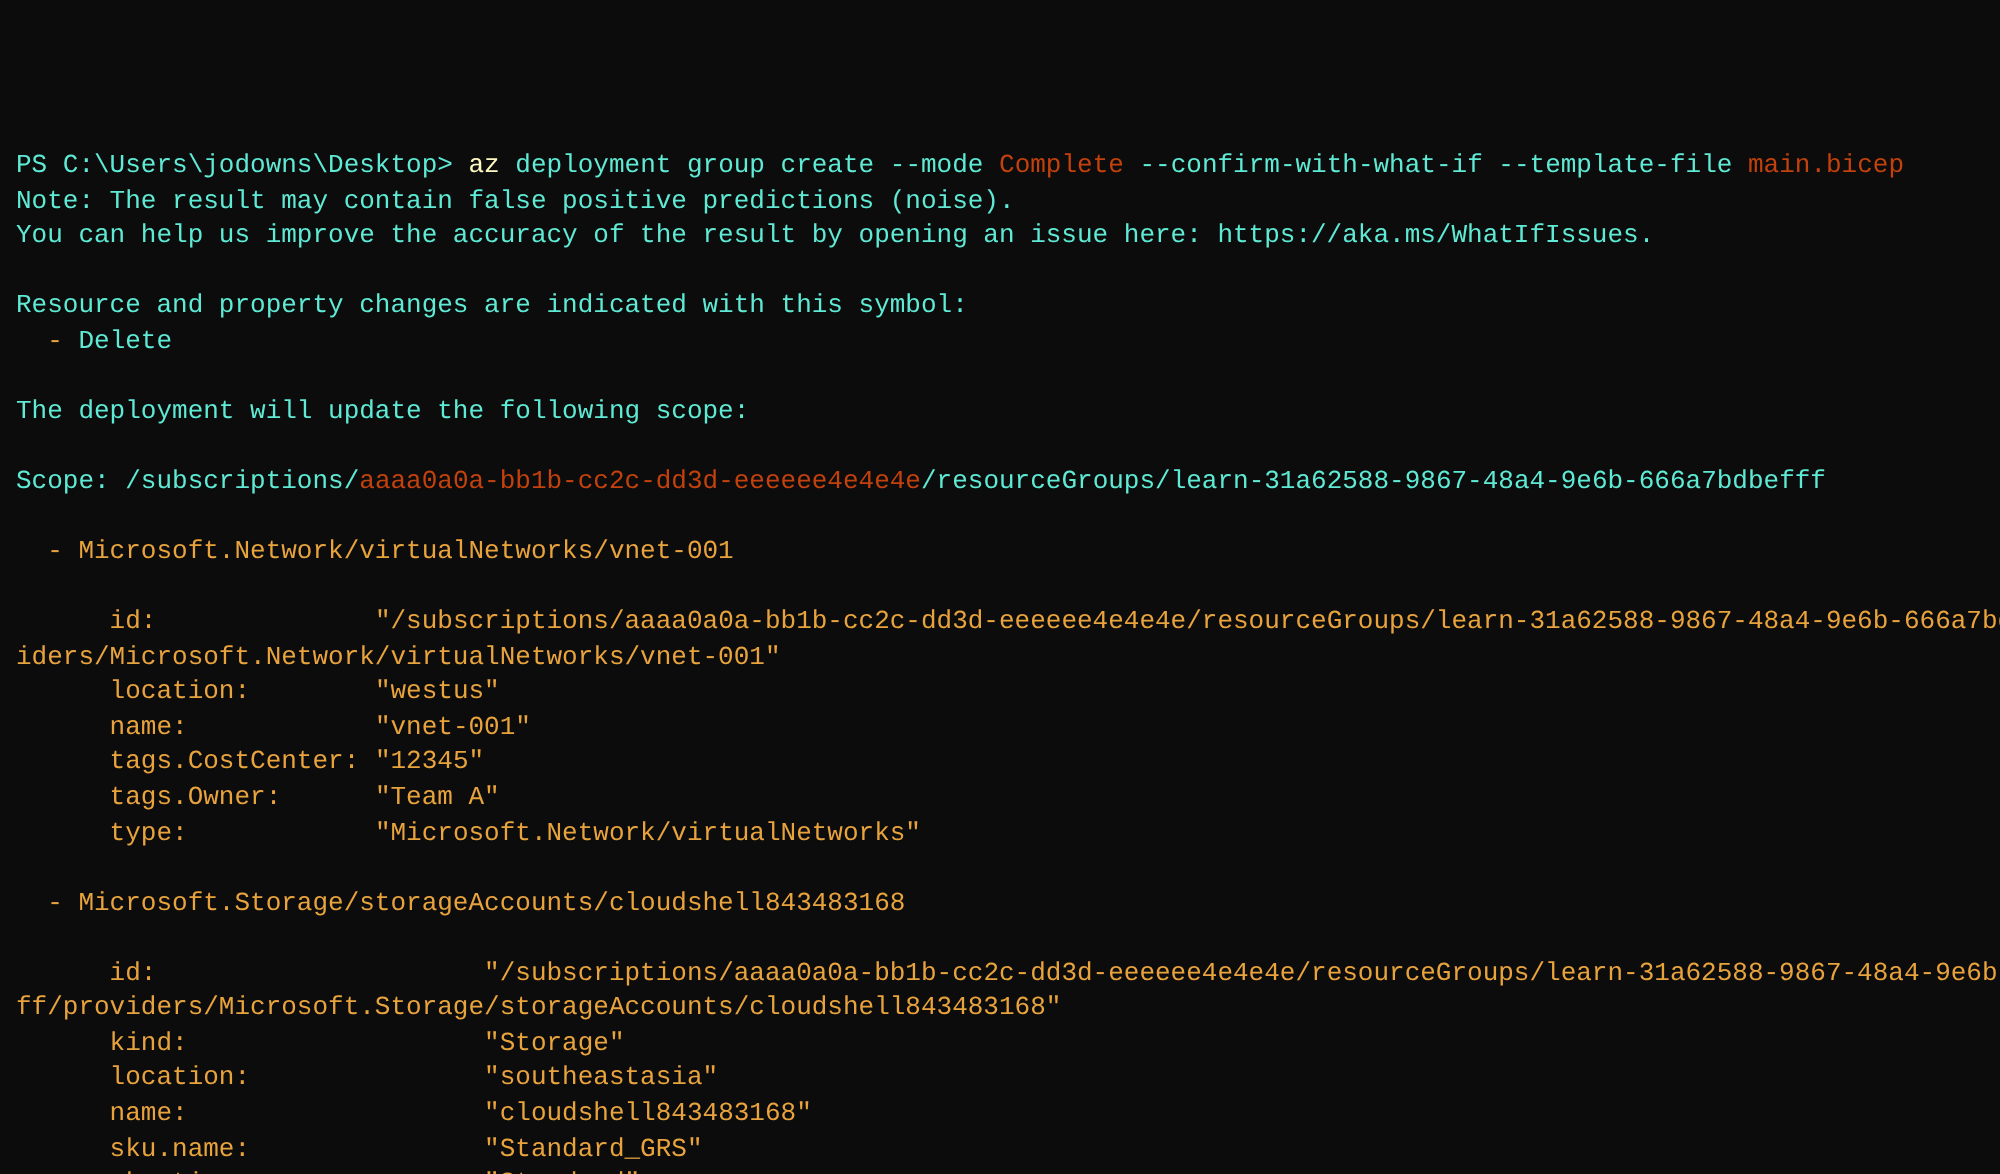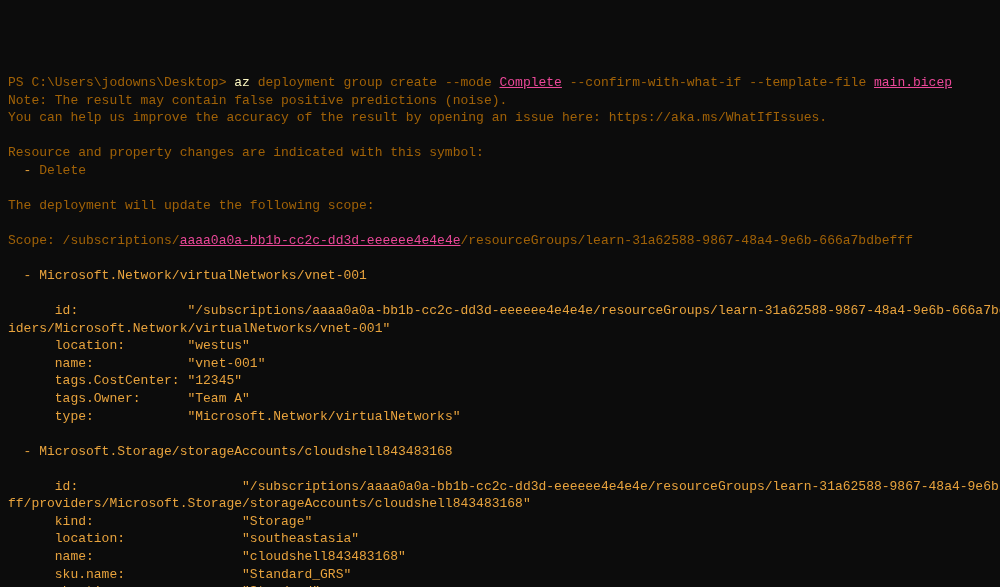--- a/index.html
+++ b/index.html
@@ -14,22 +14,22 @@
       font-size: 13px;
       line-height: 1.35;
       padding: 4px 8px;
       white-space: pre;
       overflow: hidden;
       width: 1000px;
       height: 587px;
     }
     .yellow { color: #fef9c3; }
     .orange { color: #e8a33d; }
-    .white { color: #ec4899; text-decoration: underline; }
-    .gray { color: #a16207; }
+    .white { color: #c2410c; }
+    .gray { color: #5eead4; }
     .line { display: block; }
   </style>
 </head>
 <body>
 
 
 
 <div><span class="line"><span class="gray">PS C:\Users\jodowns\Desktop&gt; </span><span class="yellow">az</span><span class="gray"> deployment group create </span><span class="gray">--mode </span><span class="white">Complete</span><span class="gray"> --confirm-with-what-if --template-file </span><span class="white">main.bicep</span></span><span class="line gray">Note: The result may contain false positive predictions (noise).</span><span class="line gray">You can help us improve the accuracy of the result by opening an issue here: https://aka.ms/WhatIfIssues.</span><span class="line"> </span><span class="line gray">Resource and property changes are indicated with this symbol:</span><span class="line"><span class="orange">  - </span><span class="gray">Delete</span></span><span class="line"> </span><span class="line gray">The deployment will update the following scope:</span><span class="line"> </span><span class="line"><span class="gray">Scope: /subscriptions/</span><span class="white">aaaa0a0a-bb1b-cc2c-dd3d-eeeeee4e4e4e</span><span class="gray">/resourceGroups/learn-31a62588-9867-48a4-9e6b-666a7bdbefff</span></span><span class="line"> </span><span class="line orange">  - Microsoft.Network/virtualNetworks/vnet-001</span><span class="line"> </span><span class="line orange"><span>      id:              </span><span>"/subscriptions/aaaa0a0a-bb1b-cc2c-dd3d-eeeeee4e4e4e/resourceGroups/learn-31a62588-9867-48a4-9e6b-666a7bdbefff/prov</span></span><span class="line orange">iders/Microsoft.Network/virtualNetworks/vnet-001"</span><span class="line orange"><span>      location:        </span><span>"westus"</span></span><span class="line orange"><span>      name:            </span><span>"vnet-001"</span></span><span class="line orange"><span>      tags.CostCenter: </span><span>"12345"</span></span><span class="line orange"><span>      tags.Owner:      </span><span>"Team A"</span></span><span class="line orange"><span>      type:            </span><span>"Microsoft.Network/virtualNetworks"</span></span><span class="line"> </span><span class="line orange">  - Microsoft.Storage/storageAccounts/cloudshell843483168</span><span class="line"> </span><span class="line orange"><span>      id:                     </span><span>"/subscriptions/aaaa0a0a-bb1b-cc2c-dd3d-eeeeee4e4e4e/resourceGroups/learn-31a62588-9867-48a4-9e6b-666a7bdbef</span></span><span class="line orange">ff/providers/Microsoft.Storage/storageAccounts/cloudshell843483168"</span><span class="line orange"><span>      kind:                   </span><span>"Storage"</span></span><span class="line orange"><span>      location:               </span><span>"southeastasia"</span></span><span class="line orange"><span>      name:                   </span><span>"cloudshell843483168"</span></span><span class="line orange"><span>      sku.name:               </span><span>"Standard_GRS"</span></span><span class="line orange"><span>      sku.tier:               </span><span>"Standard"</span></span></div>
 
 

